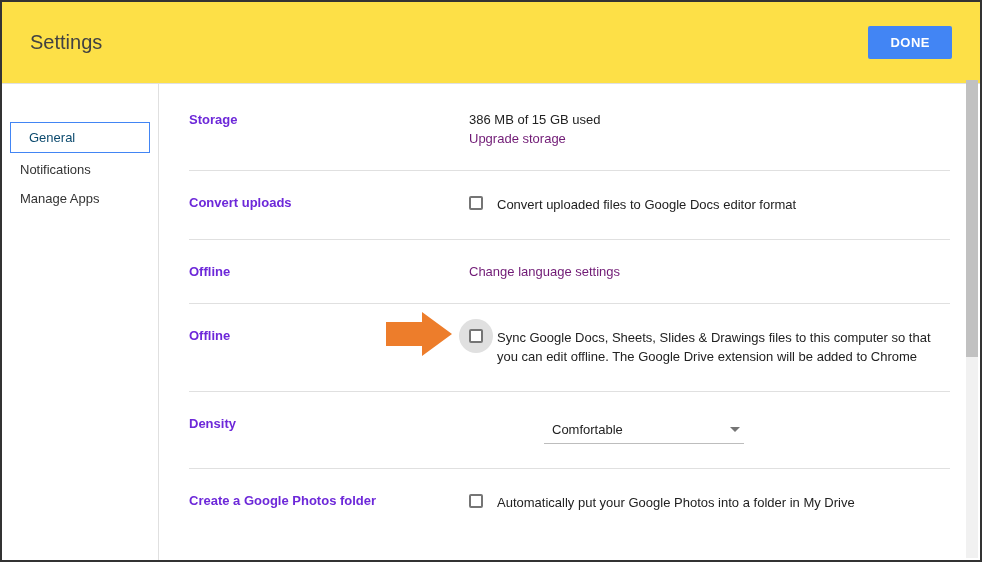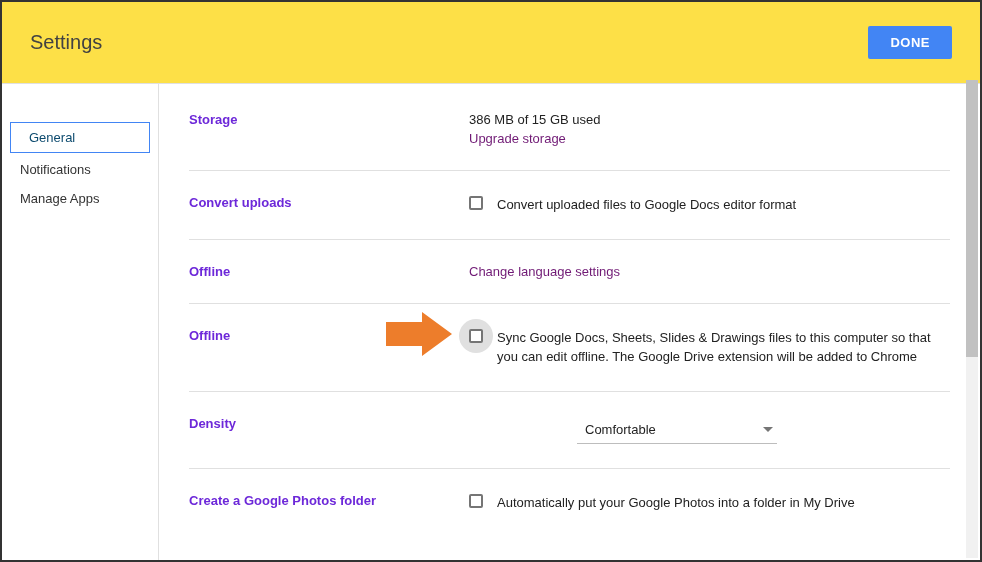--- a/index.html
+++ b/index.html
@@ -147,21 +147,21 @@
       display: flex;
       align-items: center;
     }
     .density-select {
       display: flex;
       align-items: center;
       justify-content: space-between;
       width: 200px;
       border-bottom: 1px solid #bdbdbd;
       padding: 6px 4px 6px 8px;
-      margin-left: 108px;
+      margin-left: 75px;
       cursor: pointer;
       position: relative;
     }
     .density-value {
       font-size: 13px;
       color: #222;
     }
     .dropdown-arrow {
       width: 0;
       height: 0;

